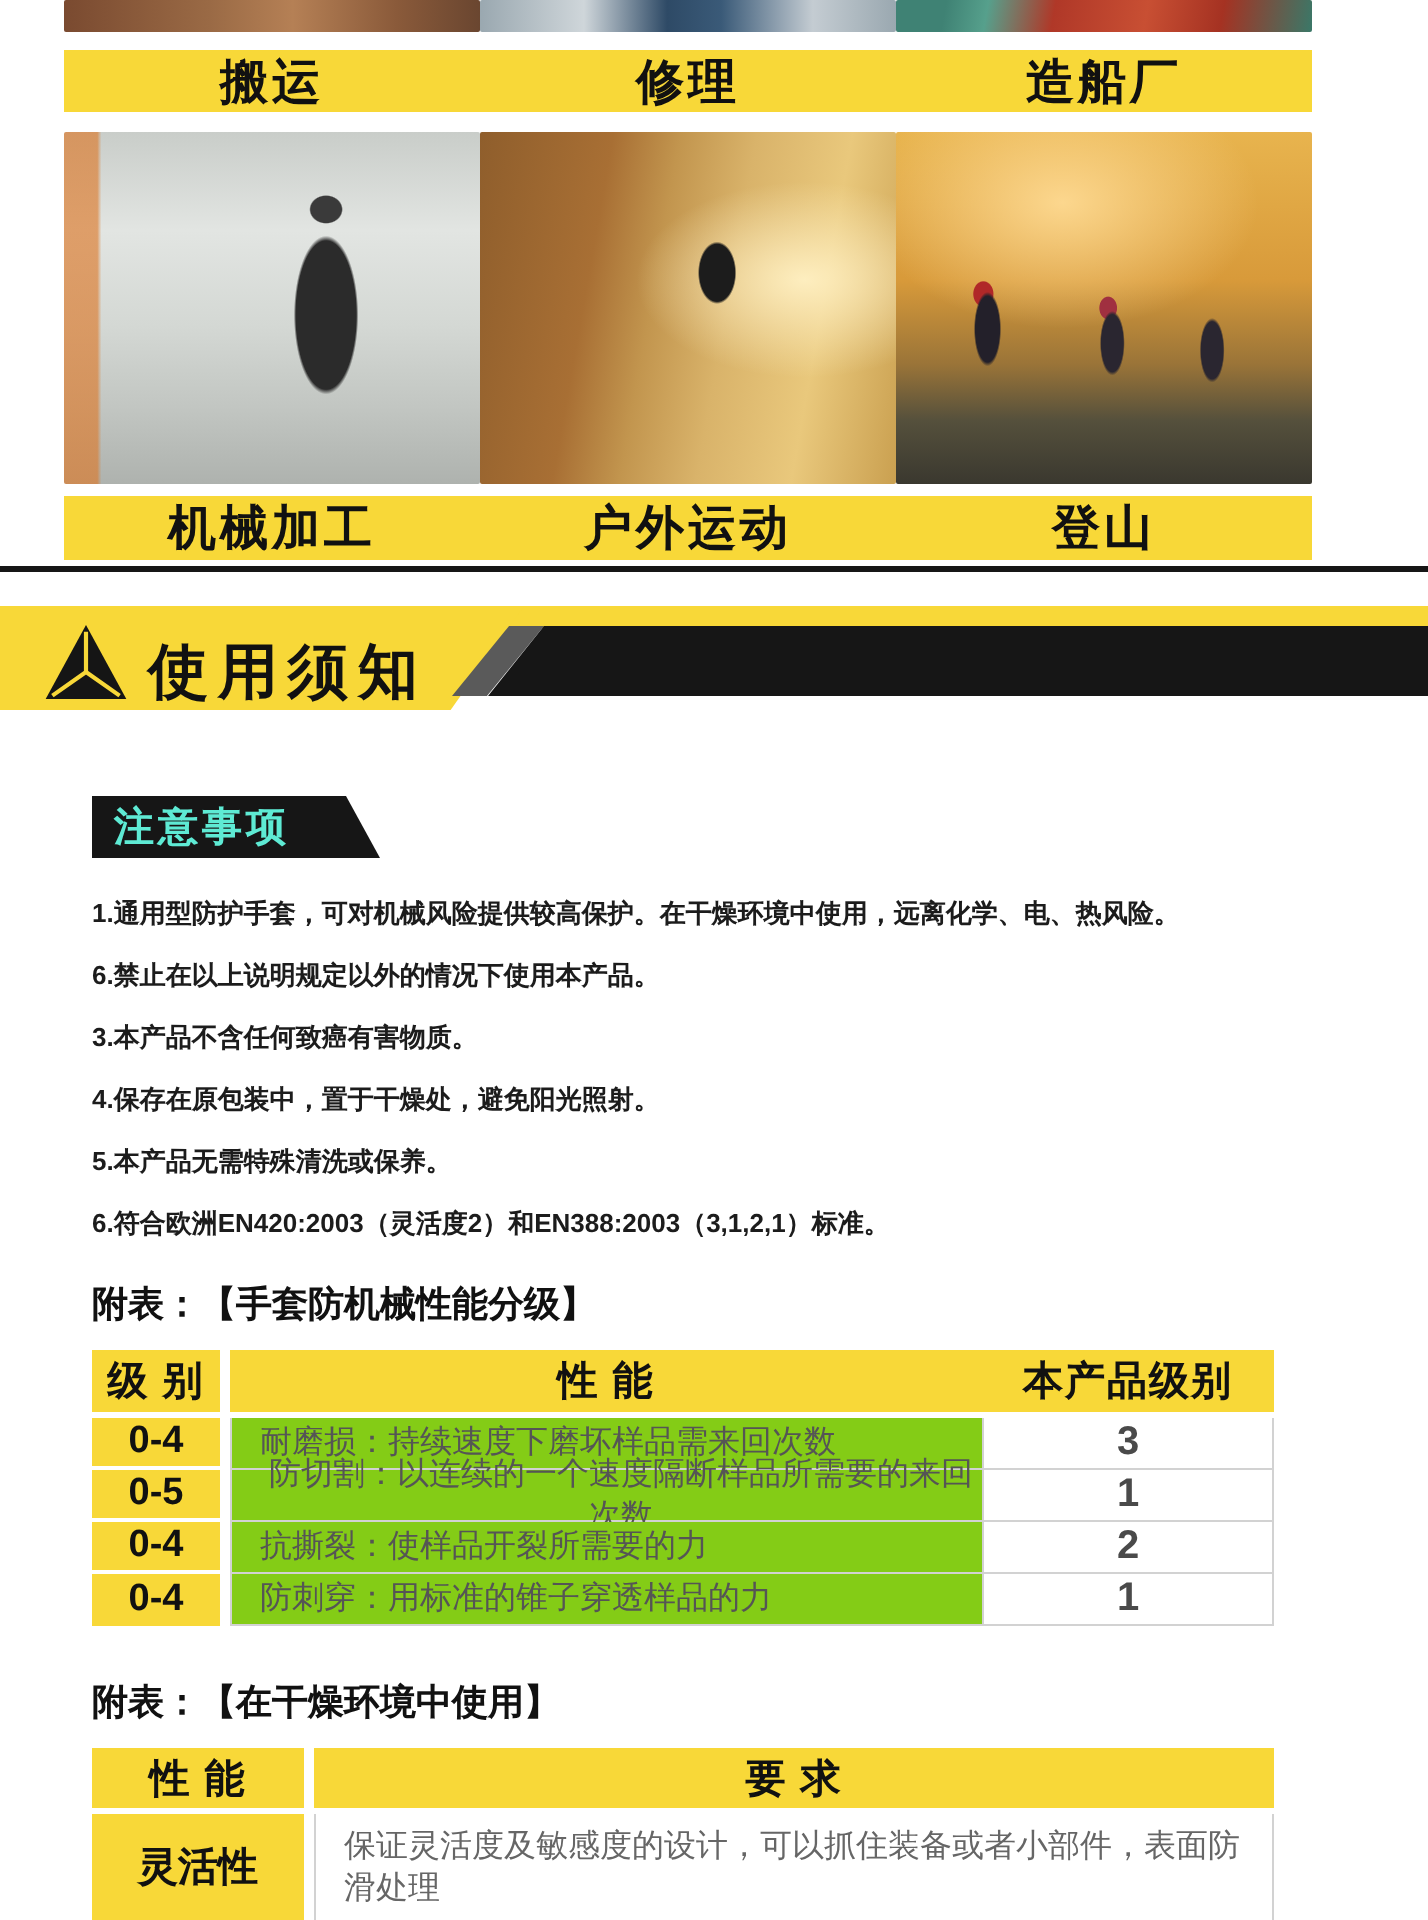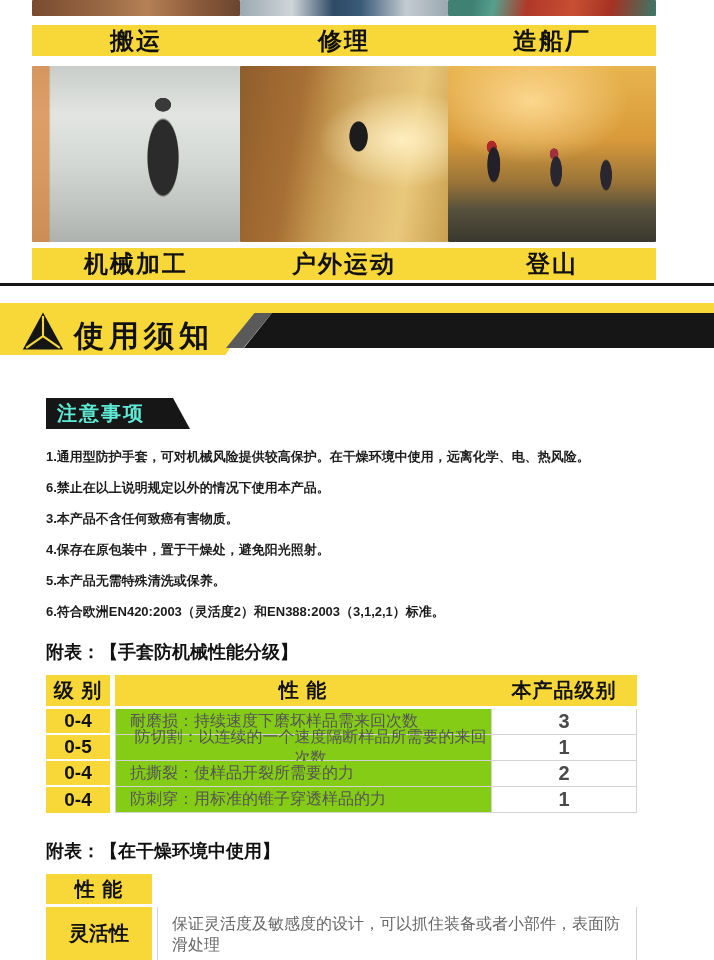--- a/index.html
+++ b/index.html
@@ -181,20 +181,21 @@
       <div class="perf">防刺穿：用标准的锥子穿透样品的力</div>
       <div class="grade">1</div>
     </div>
   </div>
 
   <div class="tbl-caption" style="margin-top:26px">附表：【在干燥环境中使用】</div>
   <div class="tbl t2 tbl2w">
     <div class="t-header">
       <div class="hcell" style="width:106px">性 能</div>
       <div class="gapcol"></div>
+      <div class="hcell" style="flex:1">要 求</div>
     </div>
     <div class="t-row">
       <div class="lvl2">灵活性</div>
       <div class="gapcol"></div>
       <div class="req">保证灵活度及敏感度的设计，可以抓住装备或者小部件，表面防滑处理</div>
     </div>
 
   </div>
 </div>
 

